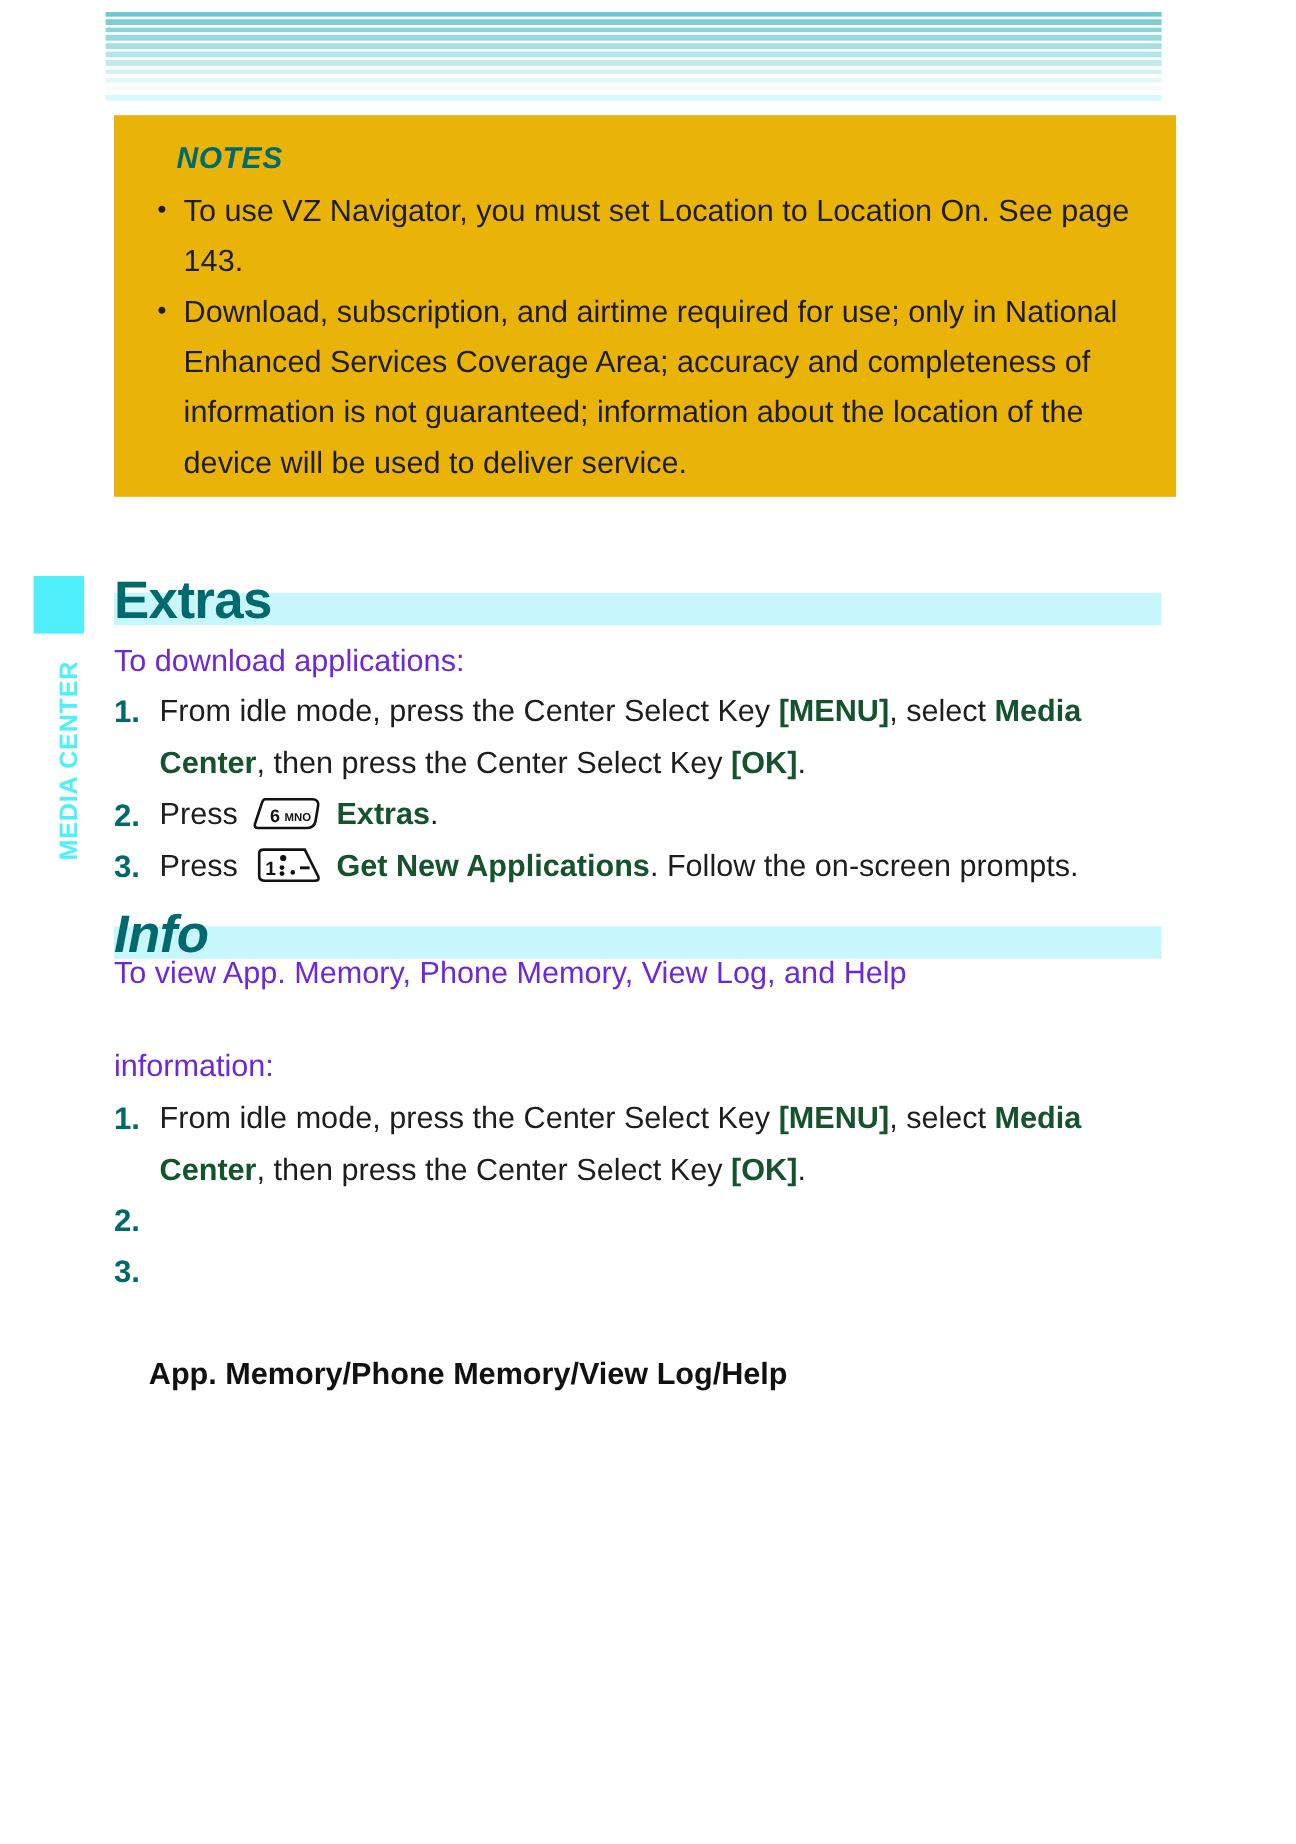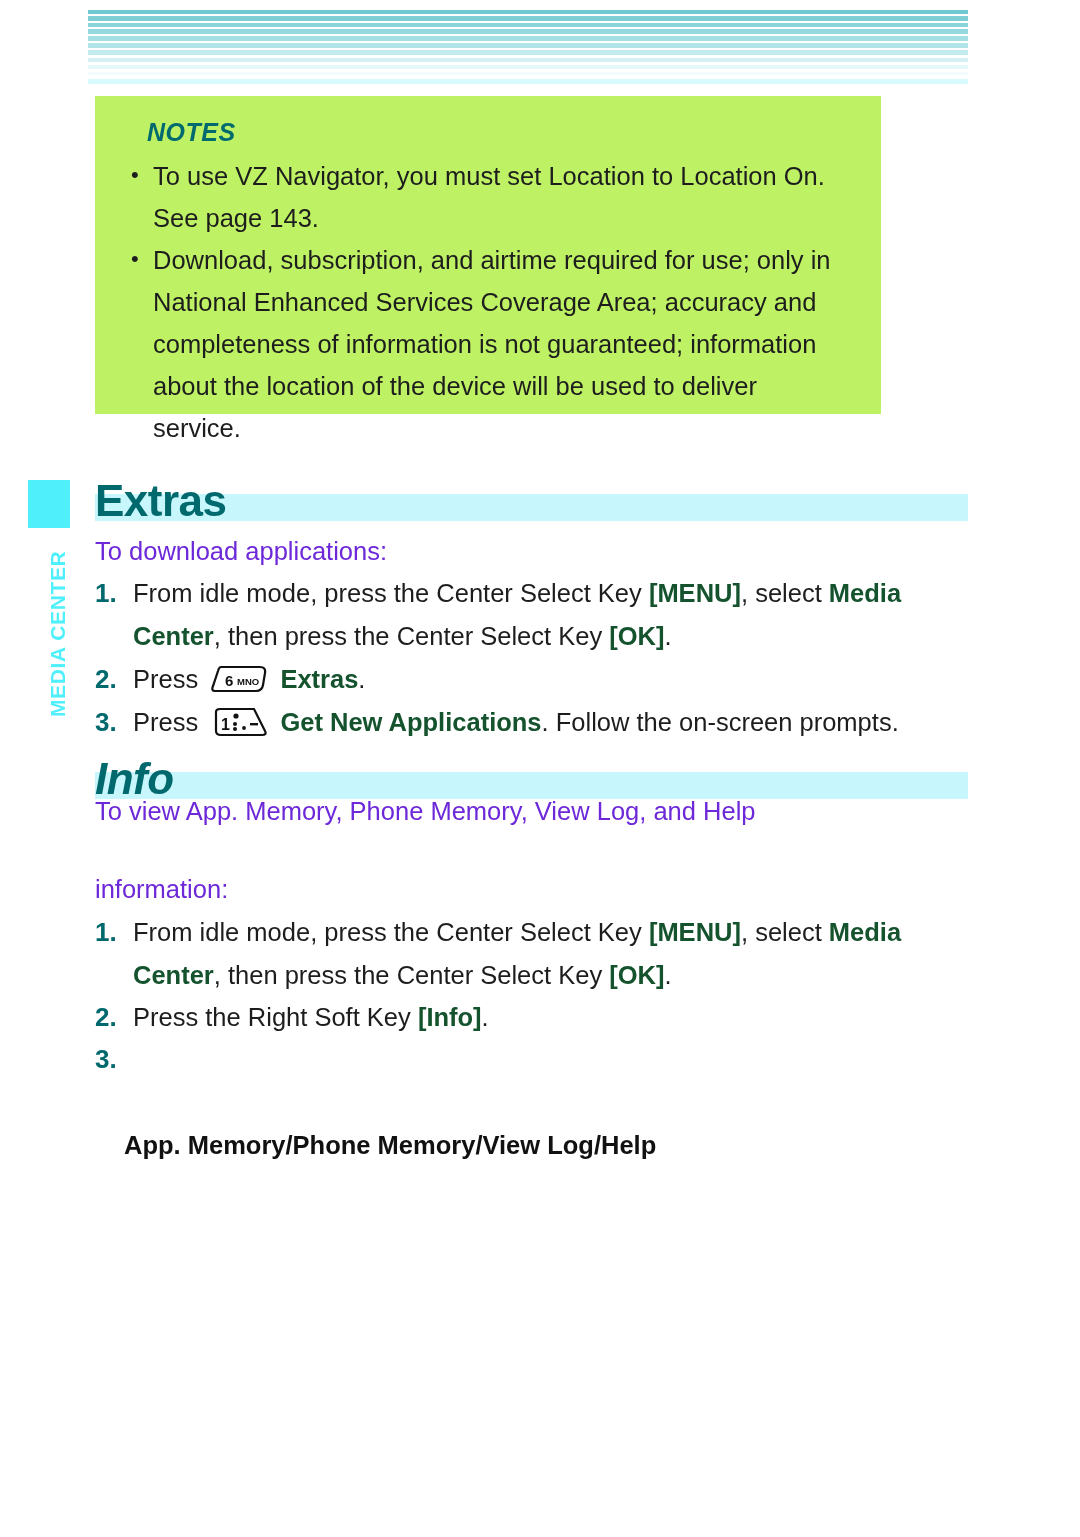--- a/index.html
+++ b/index.html
@@ -30,23 +30,23 @@
   #stripe-band .stripe-gap {
     width: 100%;
     background: #ffffff;
   }
 
   
   #notes-box {
     position: absolute;
     left: 95px;
     top: 96px;
-    width: 786px;
+    width: 885px;
     height: 318px;
-    background: #bef264;
+    background: #eab308;
     box-sizing: border-box;
     padding: 18px 30px 0 30px;
   }
   #notes-title {
     font-weight: bold;
     font-style: italic;
     font-size: 25px;
     color: #006a6e;
     letter-spacing: 0.5px;
     margin: 4px 0 8px 22px;
@@ -254,21 +254,20 @@
 <div class="body-line" style="top:790px;">To view App. Memory, Phone Memory, View Log, and Help</div>
 <div class="body-line" style="top:868px;">information:</div>
 
 <div class="step" style="top:911px;">
   <span class="step-num">1.</span>
   <span><span>From idle mode, press the Center Select Key </span><b>[MENU]</b><span>, select </span><b>Media Center</b><span>, then press the Center Select Key </span><b>[OK]</b><span>.</span></span>
 </div>
 
 <div class="step" style="top:996px;">
   <span class="step-num">2.</span>
-  <span><span>Press the Right Soft Key </span><b>[Info]</b><span>.</span></span>
 </div>
 
 <div class="step" style="top:1038px;">
   <span class="step-num">3.</span>
 </div>
 
 <div class="body-line" style="top:1124px; left:124px; font-weight:bold; color:#111111;">App. Memory/Phone Memory/View Log/Help</div>
 
 <div id="page-number">88</div>
 

